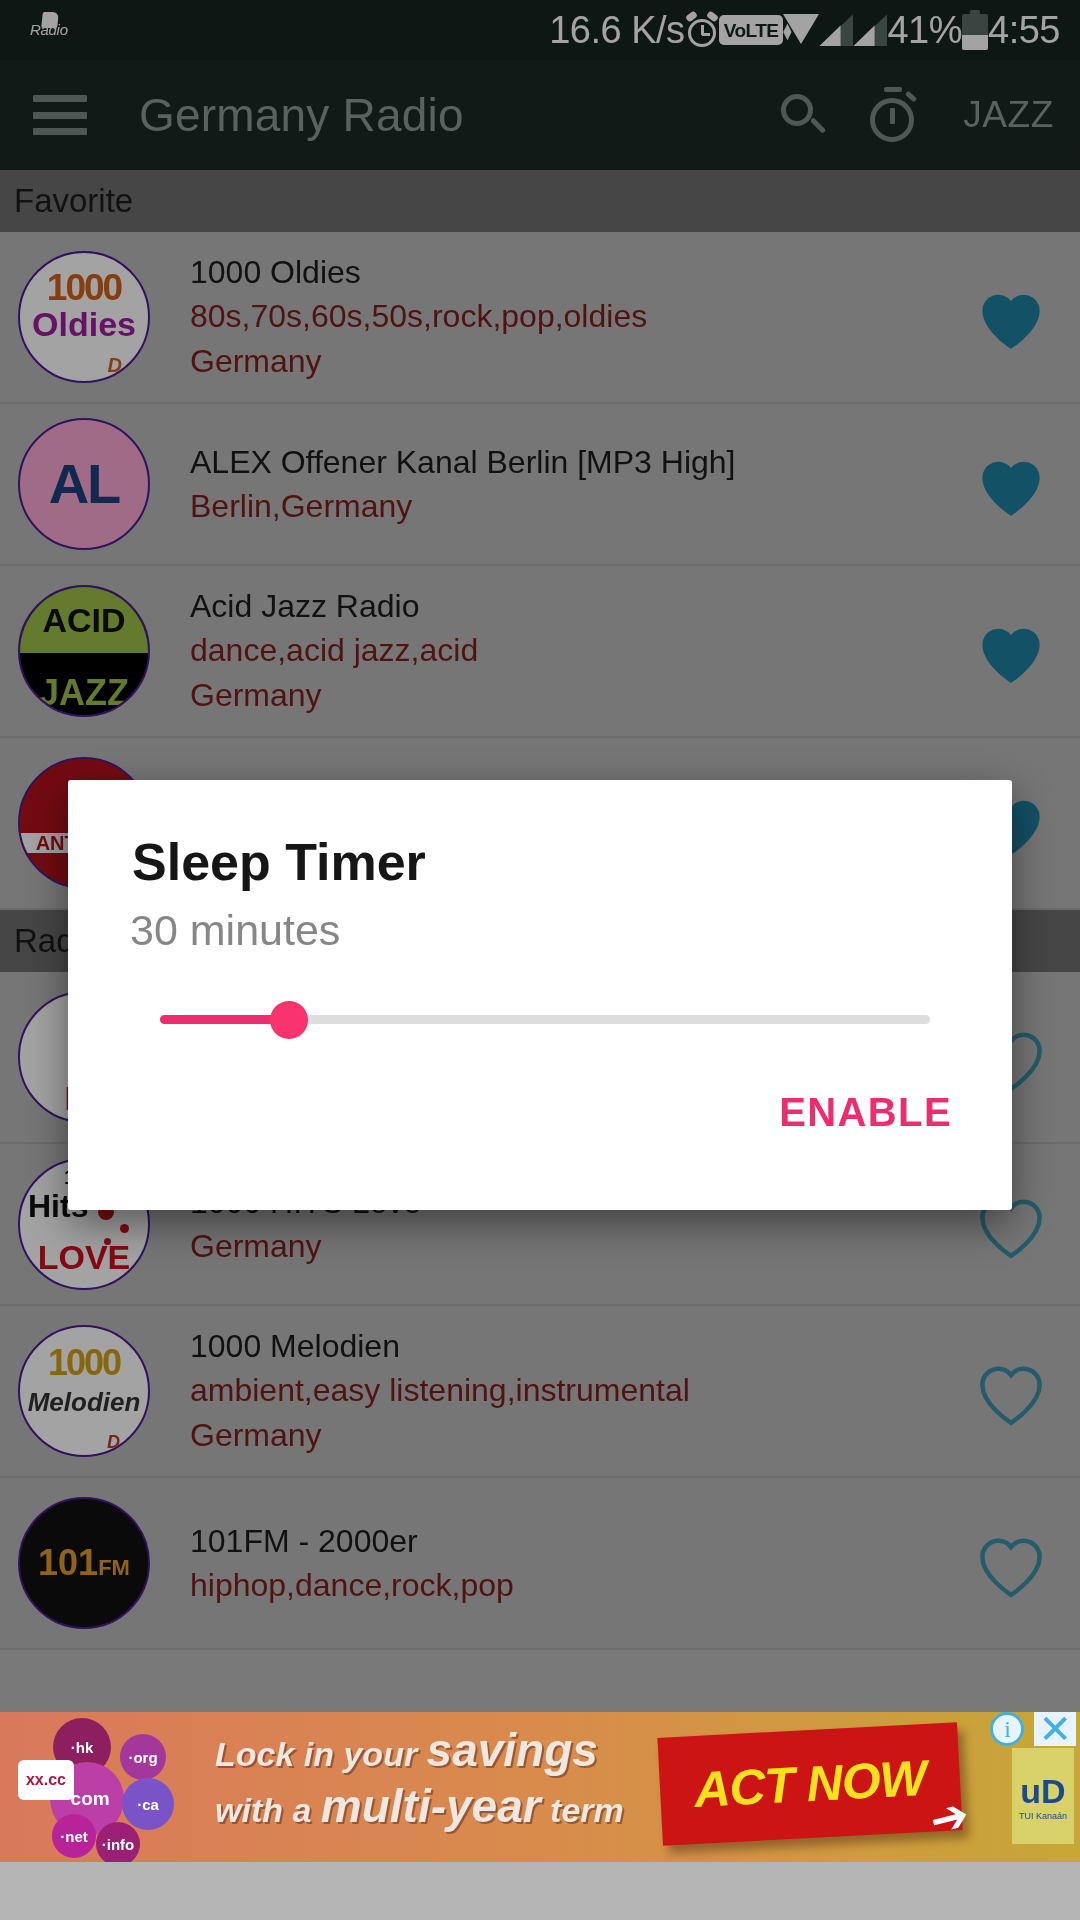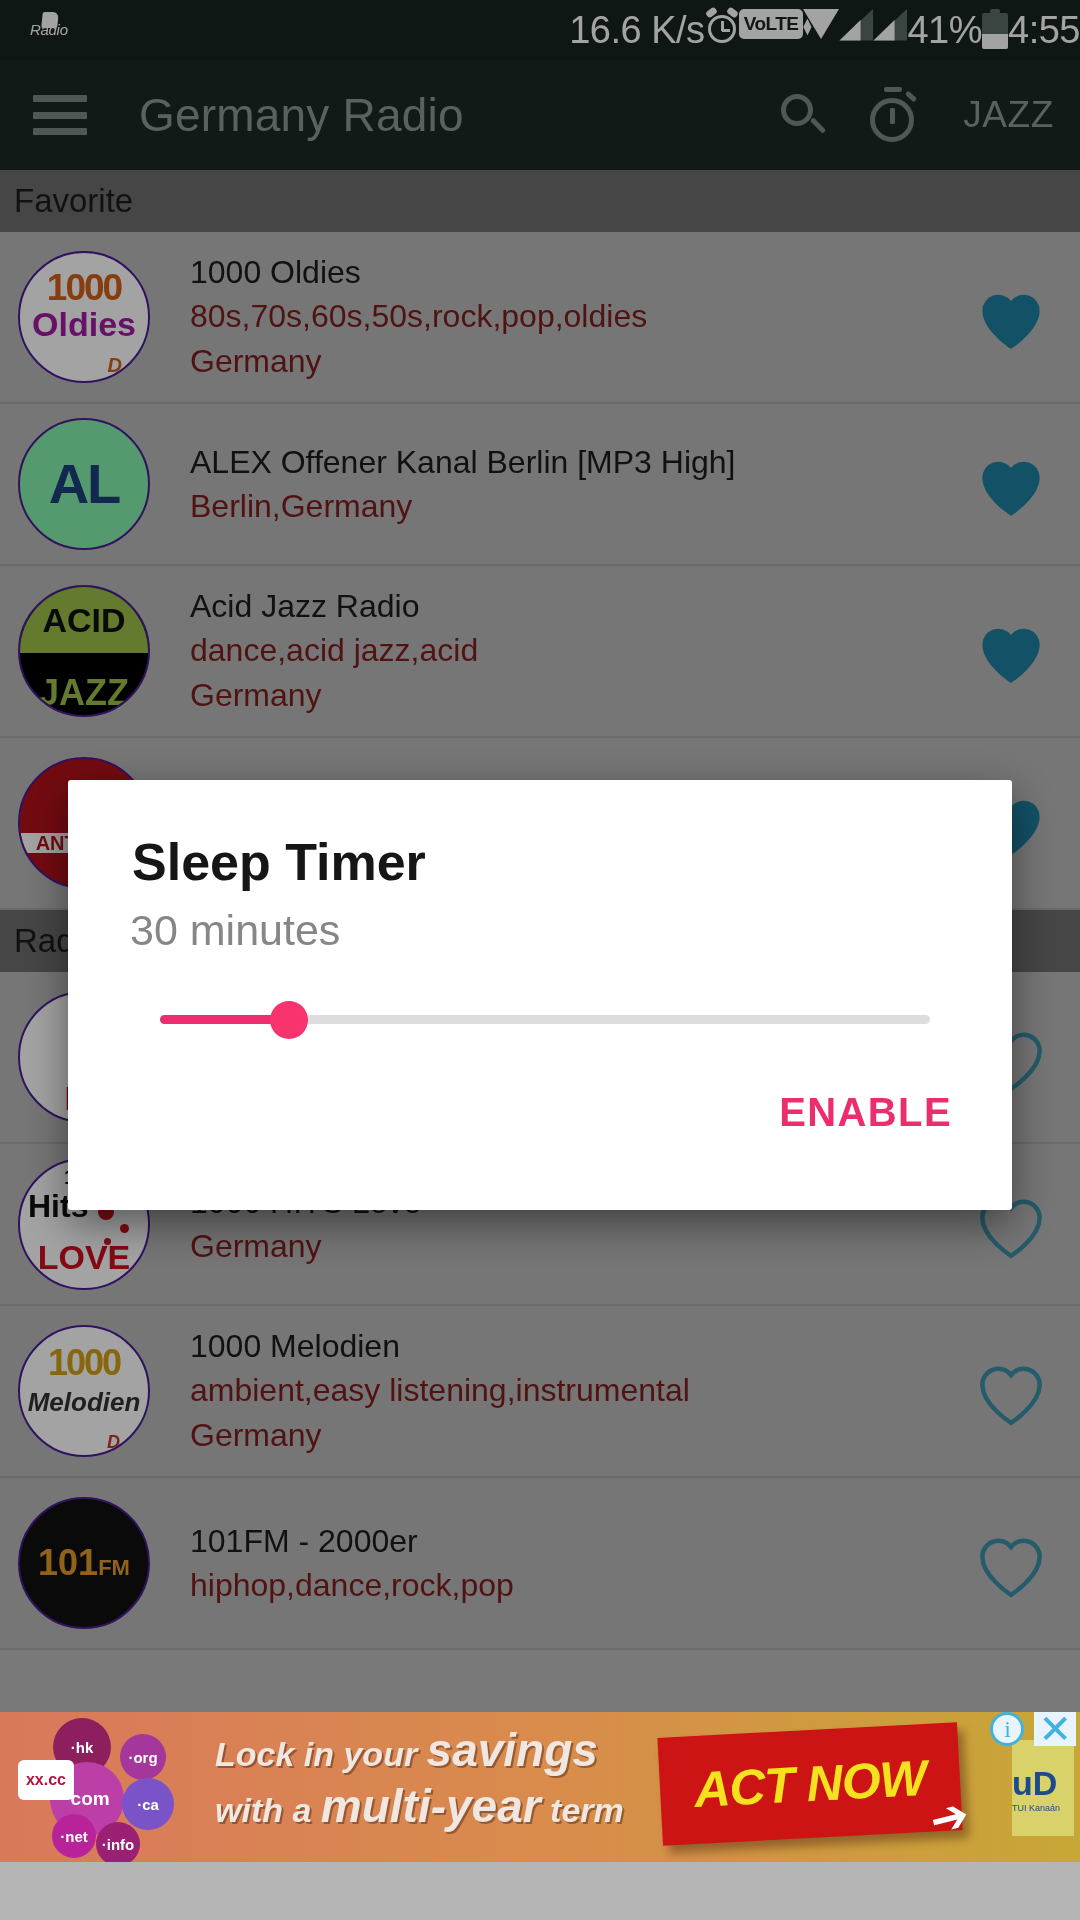--- a/index.html
+++ b/index.html
@@ -18,21 +18,21 @@
   .sb-left{ display:flex; align-items:center; padding-left:22px; flex:1; }
   .sb-applogo{
     position:relative; width:40px;height:40px; color:#fff;
     font-size:15px; font-style:italic; line-height:40px;
   }
   .sb-applogo .notch{
     position:absolute; left:20px; top:2px; width:16px;height:16px;
     background:#fff; border-radius:2px 6px 2px 2px; transform:skewX(-6deg);
   }
   .sb-applogo .txt{ position:absolute; left:8px; bottom:0px; font-size:15px; letter-spacing:-.3px;}
-  .sb-right{ display:flex; gap:0; color:#fff; }
+  .sb-right{ display:flex; align-items:center; gap:0; padding-right:20px; color:#fff; }
   .sb-speed{ font-size:38px; font-weight:400; letter-spacing:-.5px; }
   .sb-time{ font-size:38px; letter-spacing:-.5px; }
   .sb-batt-pct{ font-size:38px; letter-spacing:-.5px; }
   .icn{ display:inline-block; }
   .alarm-icon{ position:relative; width:34px; height:34px; }
   .alarm-icon .body{
     position:absolute; left:3px; top:6px; width:28px;height:28px;
     border:3px solid #fff; border-radius:50%;
   }
   .alarm-icon .ear1,.alarm-icon .ear2{
@@ -114,21 +114,21 @@
   .row-title{ font-size:32px; color:#1b1b1b; line-height:1.25; }
   .row-sub{ font-size:32px; color:#7f1d1d; line-height:1.28; margin-top:4px; }
   .heart{ width:78px; margin-right:30px; flex:0 0 auto; }
   .heart svg{ display:block; }
 
   
   .lg-oldies{ background:#fff; }
   .lg-oldies .a{ color:#d2601a; font-size:37px; font-weight:bold; letter-spacing:-2px; position:absolute;top:16px;left:0;right:0;}
   .lg-oldies .b{ color:#a21ca2; font-size:34px; font-weight:bold; position:absolute;top:54px;left:0;right:0;}
   .lg-oldies .c{ color:#d2601a; font-size:20px; font-style:italic;position:absolute;bottom:6px;right:26px;}
-  .lg-alex{ background:#86efac; color:#1e3f7a; font-size:56px; letter-spacing:-2px;}
+  .lg-alex{ background:#f9a8d4; color:#1e3f7a; font-size:56px; letter-spacing:-2px;}
   .lg-acid{ background:#000; }
   .lg-acid .top{position:absolute;top:0;left:0;right:0;height:66px;background:#9bbf4a;color:#111;font-size:34px;line-height:66px;}
   .lg-acid .bot{position:absolute;bottom:4px;left:0;right:0;color:#9bbf4a;font-size:36px;}
   .lg-ant{ background:#b5121b; color:#fff; font-size:22px;}
   .lg-ant .t{position:absolute;bottom:34px;left:0;right:0;background:#fff;color:#b5121b;font-size:20px;}
   .lg-ant .u{position:absolute;bottom:10px;left:0;right:0;color:#f2c0c0;font-size:20px;}
   .lg-hits{ background:#fff; }
   .lg-hits .n{position:absolute;top:6px;left:44px;color:#111;font-size:21px;}
   .lg-hits .h{position:absolute;top:30px;left:8px;color:#111;font-size:32px;}
   .lg-hits .d1{position:absolute;top:44px;left:78px;width:16px;height:16px;border-radius:50%;background:#cf1020;}
@@ -179,21 +179,21 @@
   .ad-l1 b{font-size:46px;}
   .ad-l2{font-size:34px;margin-top:8px;}
   .ad-l2 b{font-size:46px;}
   .ad-cta{
     position:absolute;left:660px;top:18px;width:300px;height:108px;background:#cc1414;
     transform:rotate(-3deg);display:flex;align-items:center;justify-content:center;
     color:#f5e21e;font-size:50px;font-weight:bold;font-style:italic;
     box-shadow:6px 8px 10px rgba(60,20,10,.4);letter-spacing:-1px;
   }
   .ad-cursor{position:absolute;left:930px;top:78px;color:#fff;font-size:46px;transform:rotate(-14deg);}
-  .ad-logo{position:absolute;right:6px;top:28px;width:62px;height:96px;background:#d9d26a;display:flex;flex-direction:column;align-items:flex-start;justify-content:center;color:#1c4b8c;}
+  .ad-logo{position:absolute;right:6px;top:36px;width:62px;height:96px;background:#d9d26a;display:flex;flex-direction:column;align-items:center;justify-content:center;color:#1c4b8c;}
   .ad-logo .m{font-size:34px;font-weight:bold;}
   .ad-logo .n{font-size:9px;}
   .ad-badges{position:absolute;right:4px;top:0px;display:flex;gap:10px;align-items:center;z-index:3;}
   .ad-i{width:34px;height:34px;border:3px solid #41b2e0;border-radius:50%;color:#41b2e0;font-size:24px;display:flex;align-items:center;justify-content:center;background:#e8f4fb;font-family:"Liberation Serif",serif;}
   .ad-x{color:#41b2e0;font-size:40px;background:#e8f4fb;line-height:34px;padding:0 4px;}
   .navbar{position:absolute;left:0;bottom:0;width:1080px;height:58px;background:#b5b5b5;z-index:11;}
 </style>
 </head>
 <body>
 

